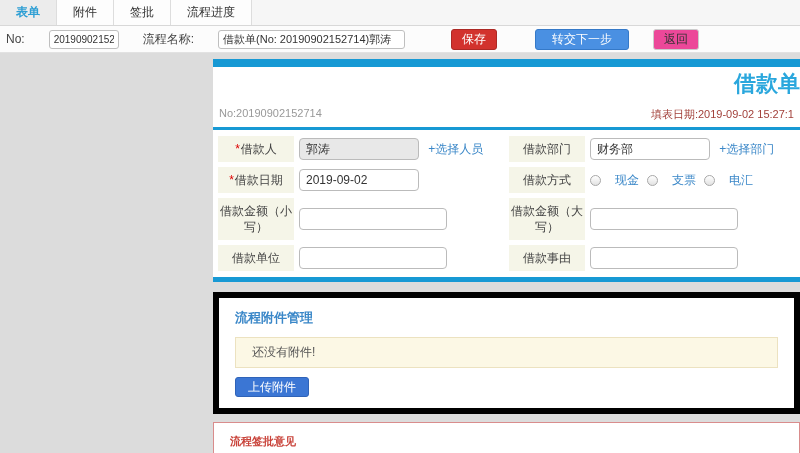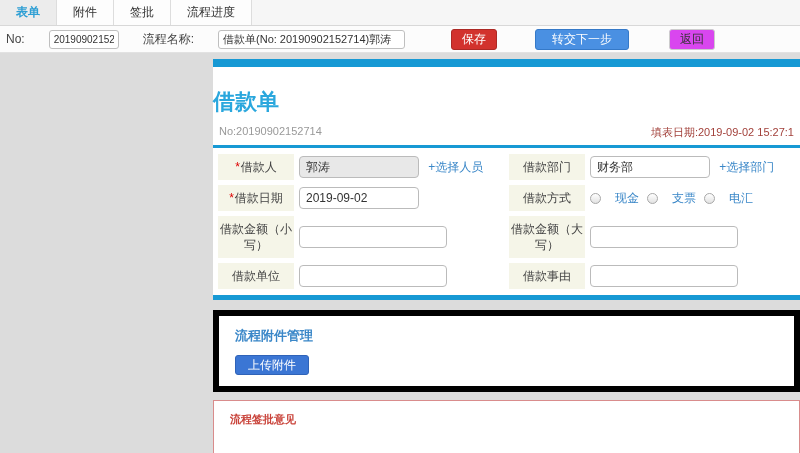--- a/index.html
+++ b/index.html
@@ -31,26 +31,26 @@
   }
   .inp.no { width:70px; }
   .inp.pname { width:187px; font-size:11px; }
   .btn {
     height:21px; padding:0 10px; font-size:12px; border-radius:3px;
     border:1px solid transparent; cursor:pointer;
     font-family:"Liberation Sans","DejaVu Sans",sans-serif;
   }
   .btn-save { background:#d2322d; border-color:#ac2925; color:#fff; margin-left:22px; }
   .btn-next { background:#4a90e2; border-color:#3579c8; color:#fff; margin-left:14px; padding:0 16px; }
-  .btn-back { background:#d946ef; border-color:#ccc; color:#333; margin-left:16px; }
+  .btn-back { background:#ec4899; border-color:#ccc; color:#333; margin-left:0; }
   
   .main { margin-left:213px; width:587px; }
   .panel-form { background:#fff; margin-top:6px; }
   .blue-top { height:8px; background:#1799d4; }
-  .form-title { text-align:left; color:#2aa7dd; font-size:22px; font-weight:bold; padding:20px 0 8px; }
+  .form-title { text-align:right; color:#2aa7dd; font-size:22px; font-weight:bold; padding:2px 0 8px; }
   .meta-row { display:flex; justify-content:space-between; padding:0 6px 5px 6px; font-size:11px; white-space:nowrap; }
   .meta-no { color:#999; }
   .meta-date { color:#a2403a; overflow:hidden; }
   .blue-divider { height:3px; background:#1799d4; }
   table.form { width:100%; border-collapse:separate; border-spacing:5px 5px; margin:1px 0; }
   td.lbl {
     width:76px; background:#f5f5e8; text-align:center; vertical-align:middle;
     font-size:12px; color:#444; padding:5px 2px; line-height:16px;
   }
   td.fld { vertical-align:middle; padding:2px 0; }
@@ -196,20 +196,21 @@
           <input class="f-inp w145" style="">
         </td>
       </tr>
     </tbody>
       </table>
     <div class="blue-bottom"></div>
   </div>
 
   <div class="panel-attach">
     <div class="attach-title">流程附件管理</div>
+    <div class="alert-empty">还没有附件!</div>
     <button class="btn-upload">上传附件</button>
   </div>
 
   <div class="panel-approve">
     <div class="approve-title">流程签批意见</div>
 
   </div>
 
 </div>
 

